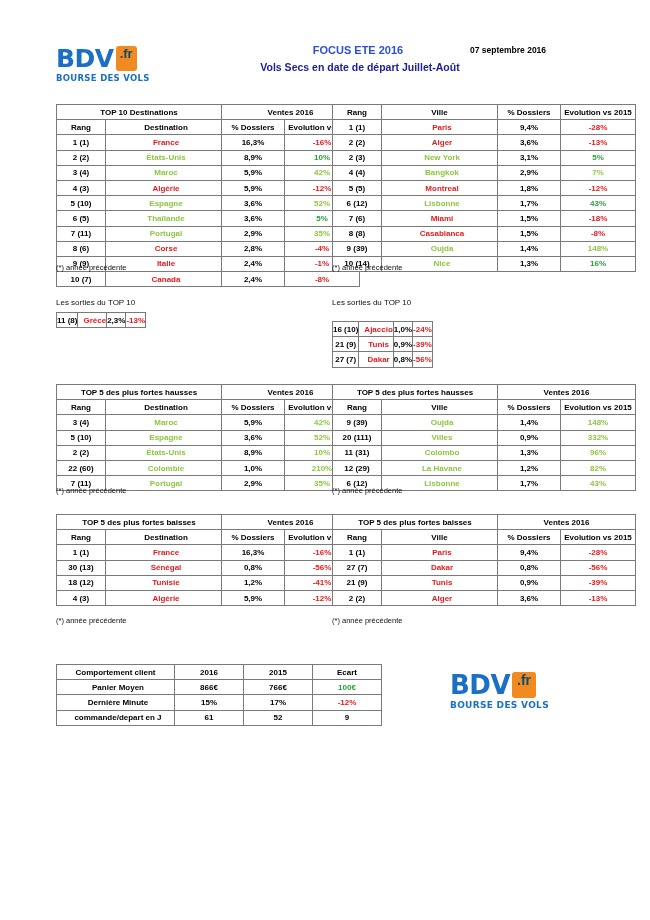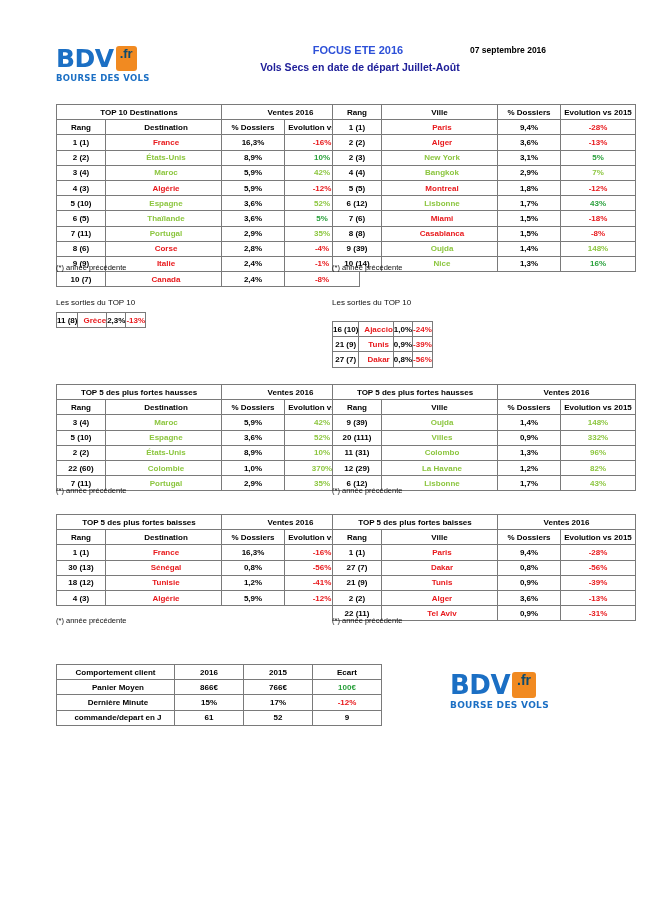--- a/index.html
+++ b/index.html
@@ -342,21 +342,21 @@
           <tr>
             <td class="rank c-rank">2 (2)</td>
             <td class="name c-name green">États-Unis</td>
             <td class="val c-pct">8,9%</td>
             <td class="evo c-evo green">10%</td>
           </tr>
           <tr>
             <td class="rank c-rank">22 (60)</td>
             <td class="name c-name green">Colombie</td>
             <td class="val c-pct">1,0%</td>
-            <td class="evo c-evo green">370%</td>
+            <td class="evo c-evo green">210%</td>
           </tr>
           <tr>
             <td class="rank c-rank">7 (11)</td>
             <td class="name c-name green">Portugal</td>
             <td class="val c-pct">2,9%</td>
             <td class="evo c-evo green">35%</td>
           </tr>
         </tbody>
     </table>
     <div class="note" style="left:0px;top:102px;">(*) année précédente</div>
@@ -487,26 +487,20 @@
             <td class="rank c-rank">21 (9)</td>
             <td class="name c-name red">Tunis</td>
             <td class="val c-pct">0,9%</td>
             <td class="evo c-evo red">-39%</td>
           </tr>
           <tr>
             <td class="rank c-rank">2 (2)</td>
             <td class="name c-name red">Alger</td>
             <td class="val c-pct">3,6%</td>
             <td class="evo c-evo red">-13%</td>
-          </tr>
-          <tr>
-            <td class="rank c-rank">22 (11)</td>
-            <td class="name c-name red">Tel Aviv</td>
-            <td class="val c-pct">0,9%</td>
-            <td class="evo c-evo red">-31%</td>
           </tr>
         </tbody>
     </table>
     <div class="note" style="left:0px;top:102px;">(*) année précédente</div>
   </div>
 
   <div class="block" style="left:56px;top:664px;">
     <table class="t">
       <tbody>
           <tr>

